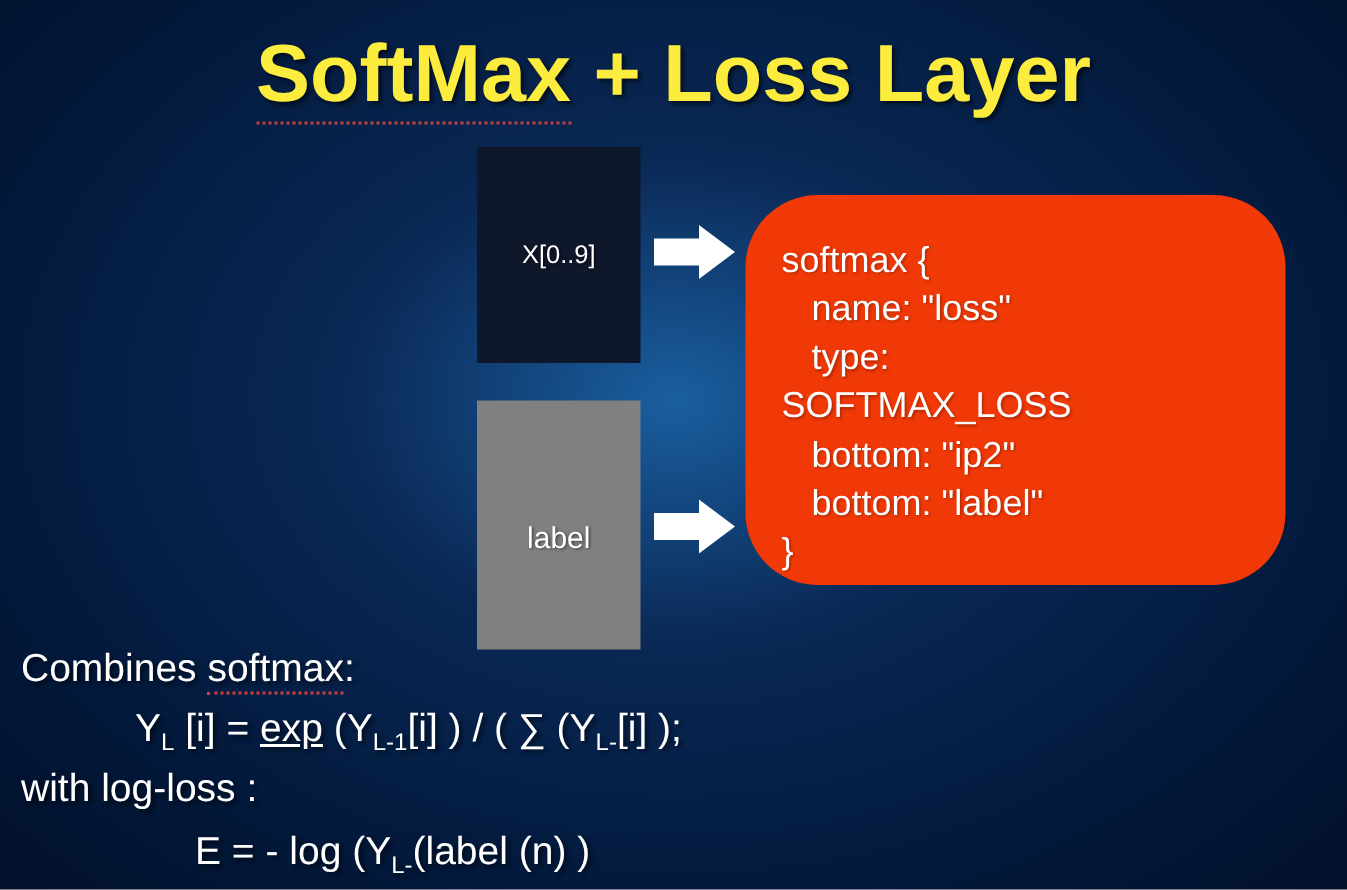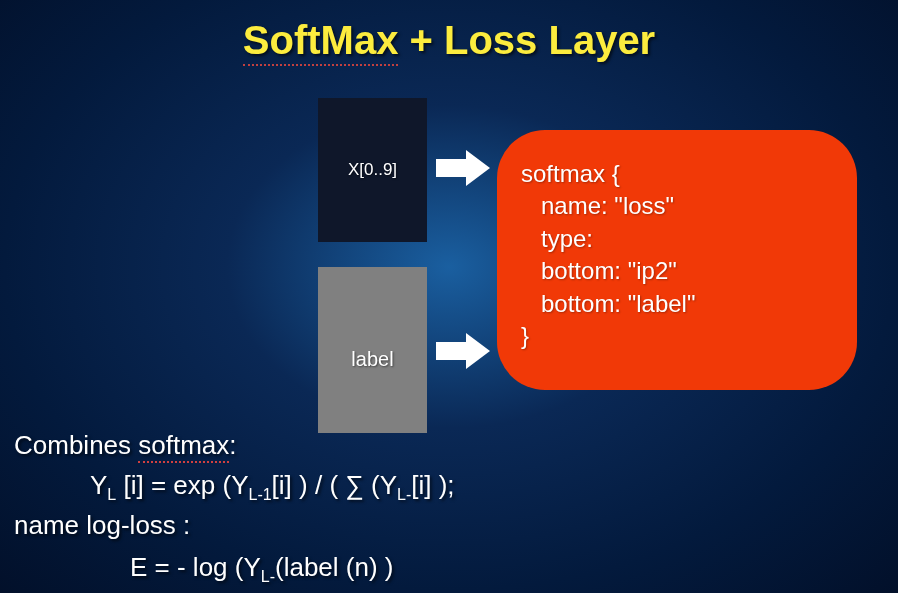--- a/index.html
+++ b/index.html
@@ -10,21 +10,21 @@
     font-family: Arial, sans-serif;
     position: relative;
     overflow: hidden;
   }
   .title {
     position: absolute;
     top: 18px;
     left: 0;
     width: 100%;
     text-align: center;
-    font-size: 40px;
+    font-size: 54px;
     font-weight: bold;
     color: #fcec3e;
     text-shadow: 2px 2px 3px rgba(0,0,0,0.6);
   }
   .title .underline {
     text-decoration: underline;
     text-decoration-thickness: 2px;
     text-underline-offset: 3px;
   }
   .title .wavy {
@@ -98,21 +98,21 @@
   }
   .formula1 {
     position: absolute;
     left: 90px;
     top: 470px;
     color: #fff;
     font-size: 26px;
     text-shadow: 2px 2px 3px rgba(0,0,0,0.6);
   }
   .formula1 sub { font-size: 16px; vertical-align: sub; }
-  .formula1 .und { }
+  .formula1 .und { text-decoration: underline; }
   .line2 {
     position: absolute;
     left: 14px;
     top: 510px;
     color: #fff;
     font-size: 26px;
     text-shadow: 2px 2px 3px rgba(0,0,0,0.6);
   }
   .formula2 {
     position: absolute;
@@ -147,32 +147,33 @@
 <div class="arrow arrow2">
   <svg viewBox="0 0 54 36">
       <polygon points="0,9 30,9 30,0 54,18 30,36 30,27 0,27" fill="#fff"></polygon>
     </svg>
 </div>
 
 <div class="codebox">
   <div>softmax {</div>
   <div class="indent">name: "loss"</div>
   <div class="indent">type:</div>
+  <div>SOFTMAX_LOSS</div>
   <div class="indent">bottom: "ip2"</div>
   <div class="indent">bottom: "label"</div>
   <div>}</div>
 </div>
 
 <div class="bottom-text line1">
   <span>Combines </span><span class="wavy-red">softmax</span><span>:</span>
 </div>
 
 <div class="formula1">
   <span>Y</span><sub>L</sub><span> [i] = </span><span class="und">exp</span><span> (Y</span><sub>L-1</sub><span>[i] ) / ( ∑ (Y</span><sub>L-</sub><span>[i] );</span>
 </div>
 
 <div class="line2">
-  <span>name log-loss :</span>
+  <span>with log-loss :</span>
 </div>
 
 <div class="formula2">
   <span>E = - log (Y</span><sub>L-</sub><span>(label (n) )</span>
 </div>
 
 </body></html>

